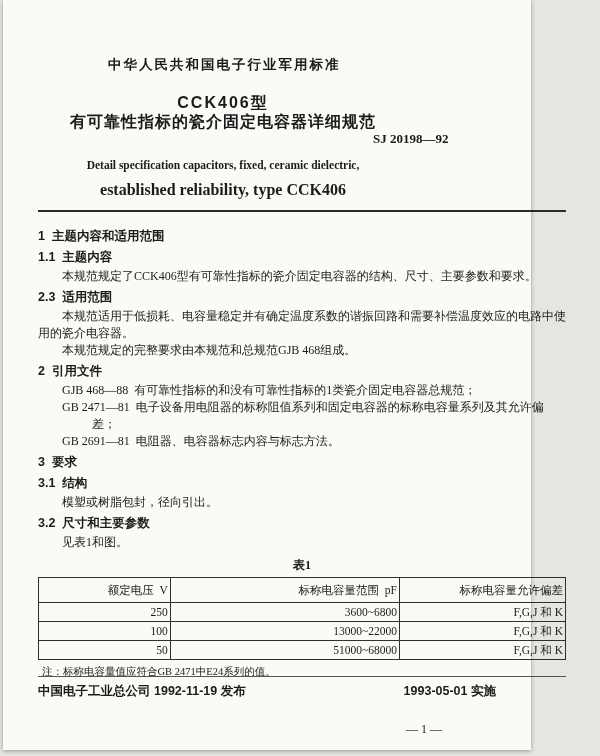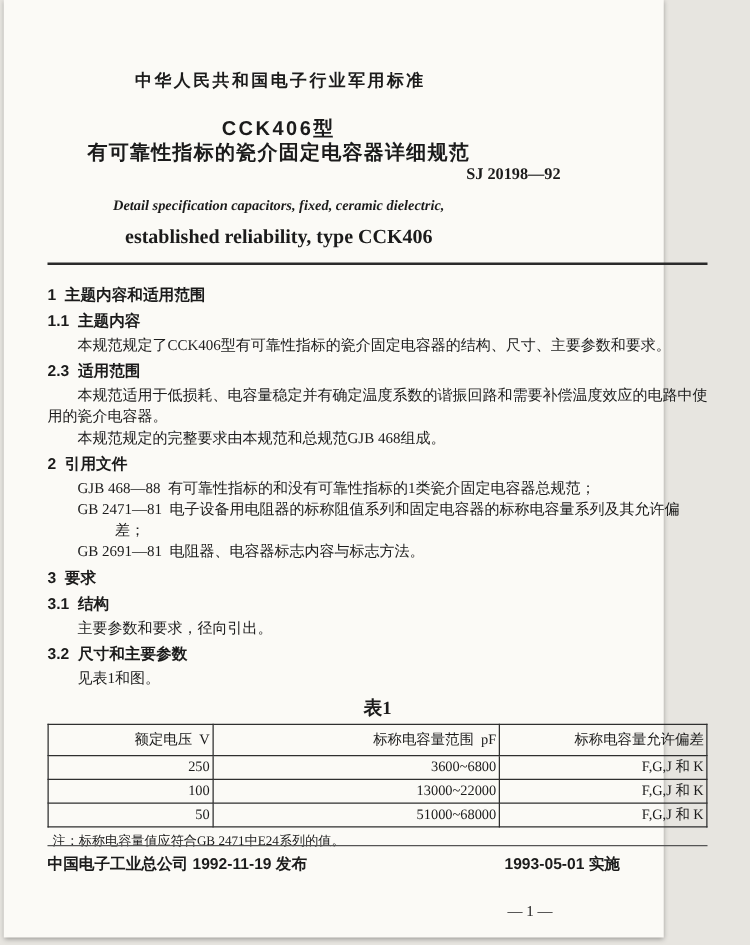--- a/index.html
+++ b/index.html
@@ -13,30 +13,30 @@
     position:absolute;left:3px;top:0;width:528px;height:750px;
     background:#fbfaf6;box-shadow:0 1px 4px rgba(0,0,0,.35);
   }
   .sans{font-family:"Liberation Sans","DejaVu Sans",sans-serif;}
   .pre{white-space:pre-wrap;}
 
   .org{position:absolute;left:105px;top:56px;font-size:13.5px;font-weight:bold;letter-spacing:2px;}
   .title1{position:absolute;left:0;top:93px;width:440px;text-align:center;font-size:16px;font-weight:bold;letter-spacing:2px;}
   .title2{position:absolute;left:0;top:112px;width:440px;text-align:center;font-size:16px;font-weight:bold;letter-spacing:1px;}
   .stdno{position:absolute;left:370px;top:131px;font-size:13px;font-weight:bold;}
-  .en1{position:absolute;left:0;top:159px;width:440px;text-align:center;font-size:11.5px;font-weight:bold;font-style:italic;}
+  .en1{position:absolute;left:0;top:159px;width:440px;text-align:center;font-size:11.5px;font-weight:bold;}
   .en2{position:absolute;left:0;top:181px;width:440px;text-align:center;font-size:16px;font-weight:bold;}
   .toprule{position:absolute;left:35px;top:210px;width:528px;border-top:2px solid #2a2a2a;}
 
   .content{position:absolute;left:35px;top:224px;width:528px;}
   .h{font-family:"Liberation Sans","DejaVu Sans",sans-serif;font-weight:bold;font-size:12.5px;line-height:17px;margin:4px 0 2px;}
   .p{font-size:12px;line-height:17px;text-indent:2em;margin:0;}
   .ref{font-size:12px;line-height:17px;padding-left:4.5em;text-indent:-2.5em;margin:0;}
 
-  .tcaption{text-align:center;font-size:15px;font-weight:bold;margin:6px 0 3px;}
+  .tcaption{text-align:center;font-size:12px;font-weight:bold;margin:6px 0 3px;}
   table.spec{width:100%;border-collapse:collapse;table-layout:fixed;}
   table.spec th,table.spec td{
     border:1px solid #2f2f2f;text-align:right;font-weight:normal;
     font-size:11.5px;line-height:14px;
   }
   table.spec th{padding:5px 2px;}
   table.spec td{padding:2px 2px;}
   .c1{width:25%;} .c2{width:43.5%;} .c3{width:31.5%;}
   .tnote{font-size:10.5px;line-height:15px;margin-top:4px;padding-left:4px;}
 
@@ -72,21 +72,21 @@
     <p class="p">本规范规定的完整要求由本规范和总规范GJB 468组成。</p>
 
     <div class="h pre">2  引用文件</div>
     <p class="ref pre">GJB 468—88  有可靠性指标的和没有可靠性指标的1类瓷介固定电容器总规范；</p>
     <p class="ref pre">GB 2471—81  电子设备用电阻器的标称阻值系列和固定电容器的标称电容量系列及其允许偏差；</p>
     <p class="ref pre">GB 2691—81  电阻器、电容器标志内容与标志方法。</p>
 
     <div class="h pre">3  要求</div>
 
     <div class="h pre">3.1  结构</div>
-    <p class="p">主要参数和要求，径向引出。</p>
+    <p class="p">模塑或树脂包封，径向引出。</p>
 
     <div class="h pre">3.2  尺寸和主要参数</div>
     <p class="p">见表1和图。</p>
 
     <div class="tcaption">表1</div>
 
     <table class="spec">
       <colgroup>
           <col class="c1">
           <col class="c2">

